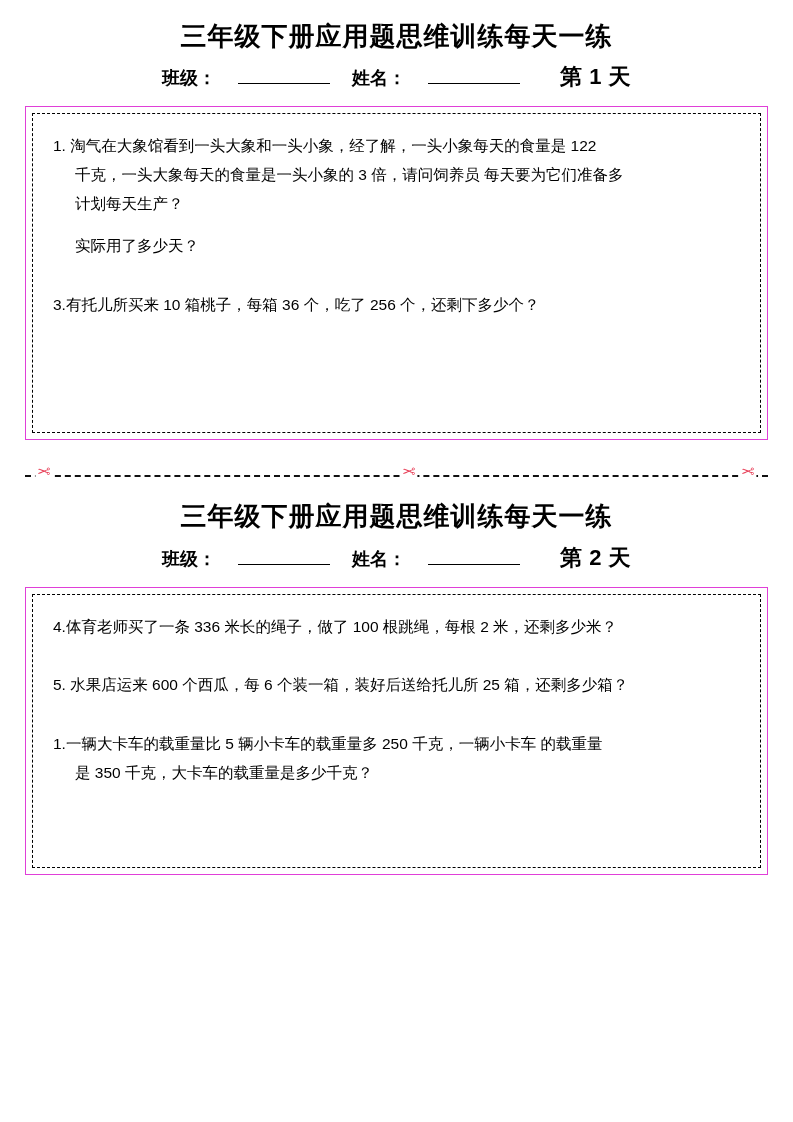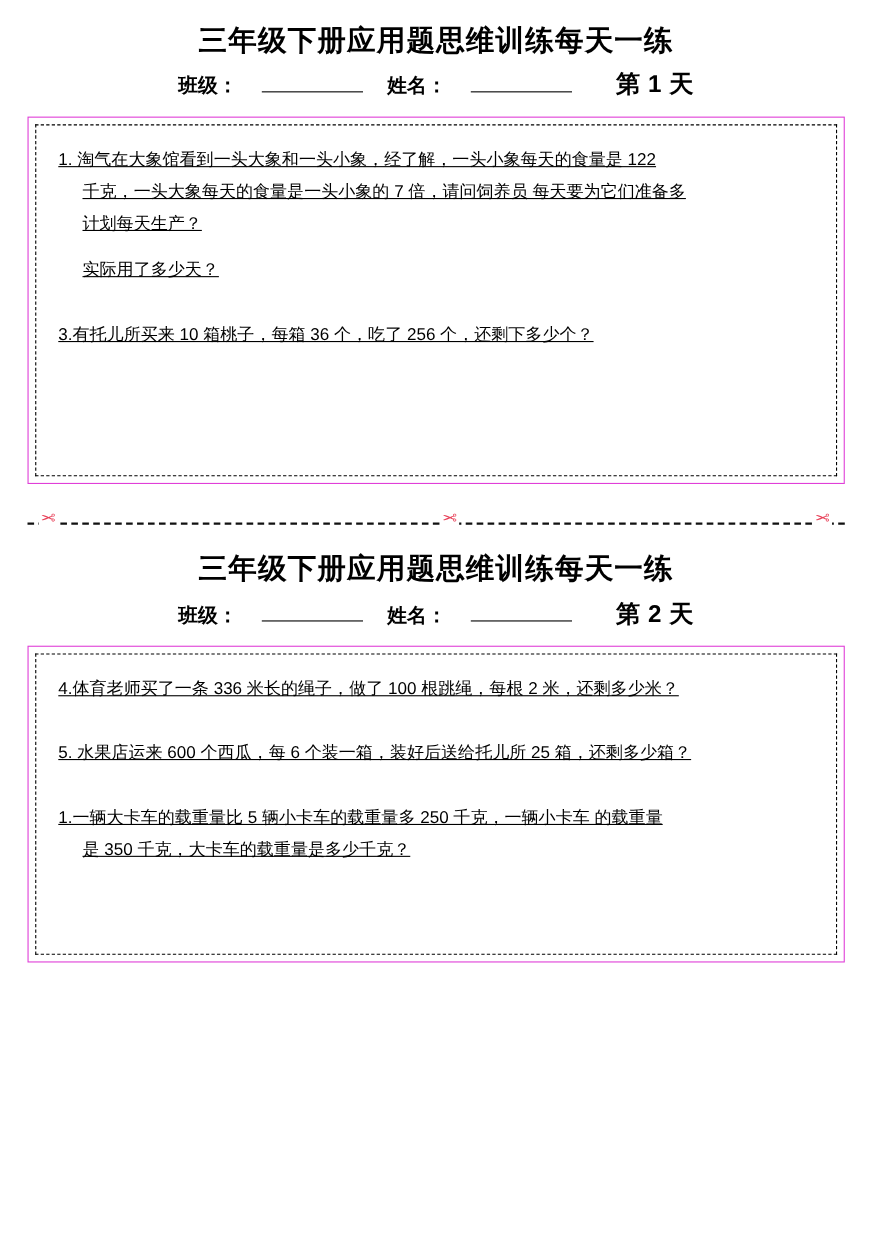--- a/index.html
+++ b/index.html
@@ -57,21 +57,20 @@
     font-size: 22px;
     font-weight: bold;
     margin-left: 18px;
     letter-spacing: 0.5px;
   }
   .outer-box {
     margin-top: 14px;
     border: 1.5px solid #e03fd8;
     padding: 6px;
     box-sizing: border-box;
-    text-decoration: underline;
   }
   .inner-box {
     border: 1.5px dashed #000000;
     box-sizing: border-box;
     padding: 18px 16px 14px 16px;
   }
   .box-1 .inner-box { height: 320px; }
   .box-2 .inner-box { height: 274px; }
   .problem {
     font-size: 15.5px;
@@ -130,21 +129,21 @@
       <span class="meta-label">姓名：</span>
       <span class="meta-blank"></span>
       <span class="meta-day">第 1 天</span>
     </div>
 
     <div class="outer-box box-1">
       <div class="inner-box">
 
         <div class="problem">
           <span>1. 淘气在大象馆看到一头大象和一头小象，经了解，一头小象每天的食量是 122</span>
-          <span class="cont">千克，一头大象每天的食量是一头小象的 7 倍，请问饲养员 每天要为它们准备多</span>
+          <span class="cont">千克，一头大象每天的食量是一头小象的 3 倍，请问饲养员 每天要为它们准备多</span>
           <span class="cont">计划每天生产？</span>
         </div>
 
         <div class="problem gap-lg">
           <span class="cont">实际用了多少天？</span>
         </div>
 
         <div class="problem">
           <span>3.有托儿所买来 10 箱桃子，每箱 36 个，吃了 256 个，还剩下多少个？</span>
         </div>

